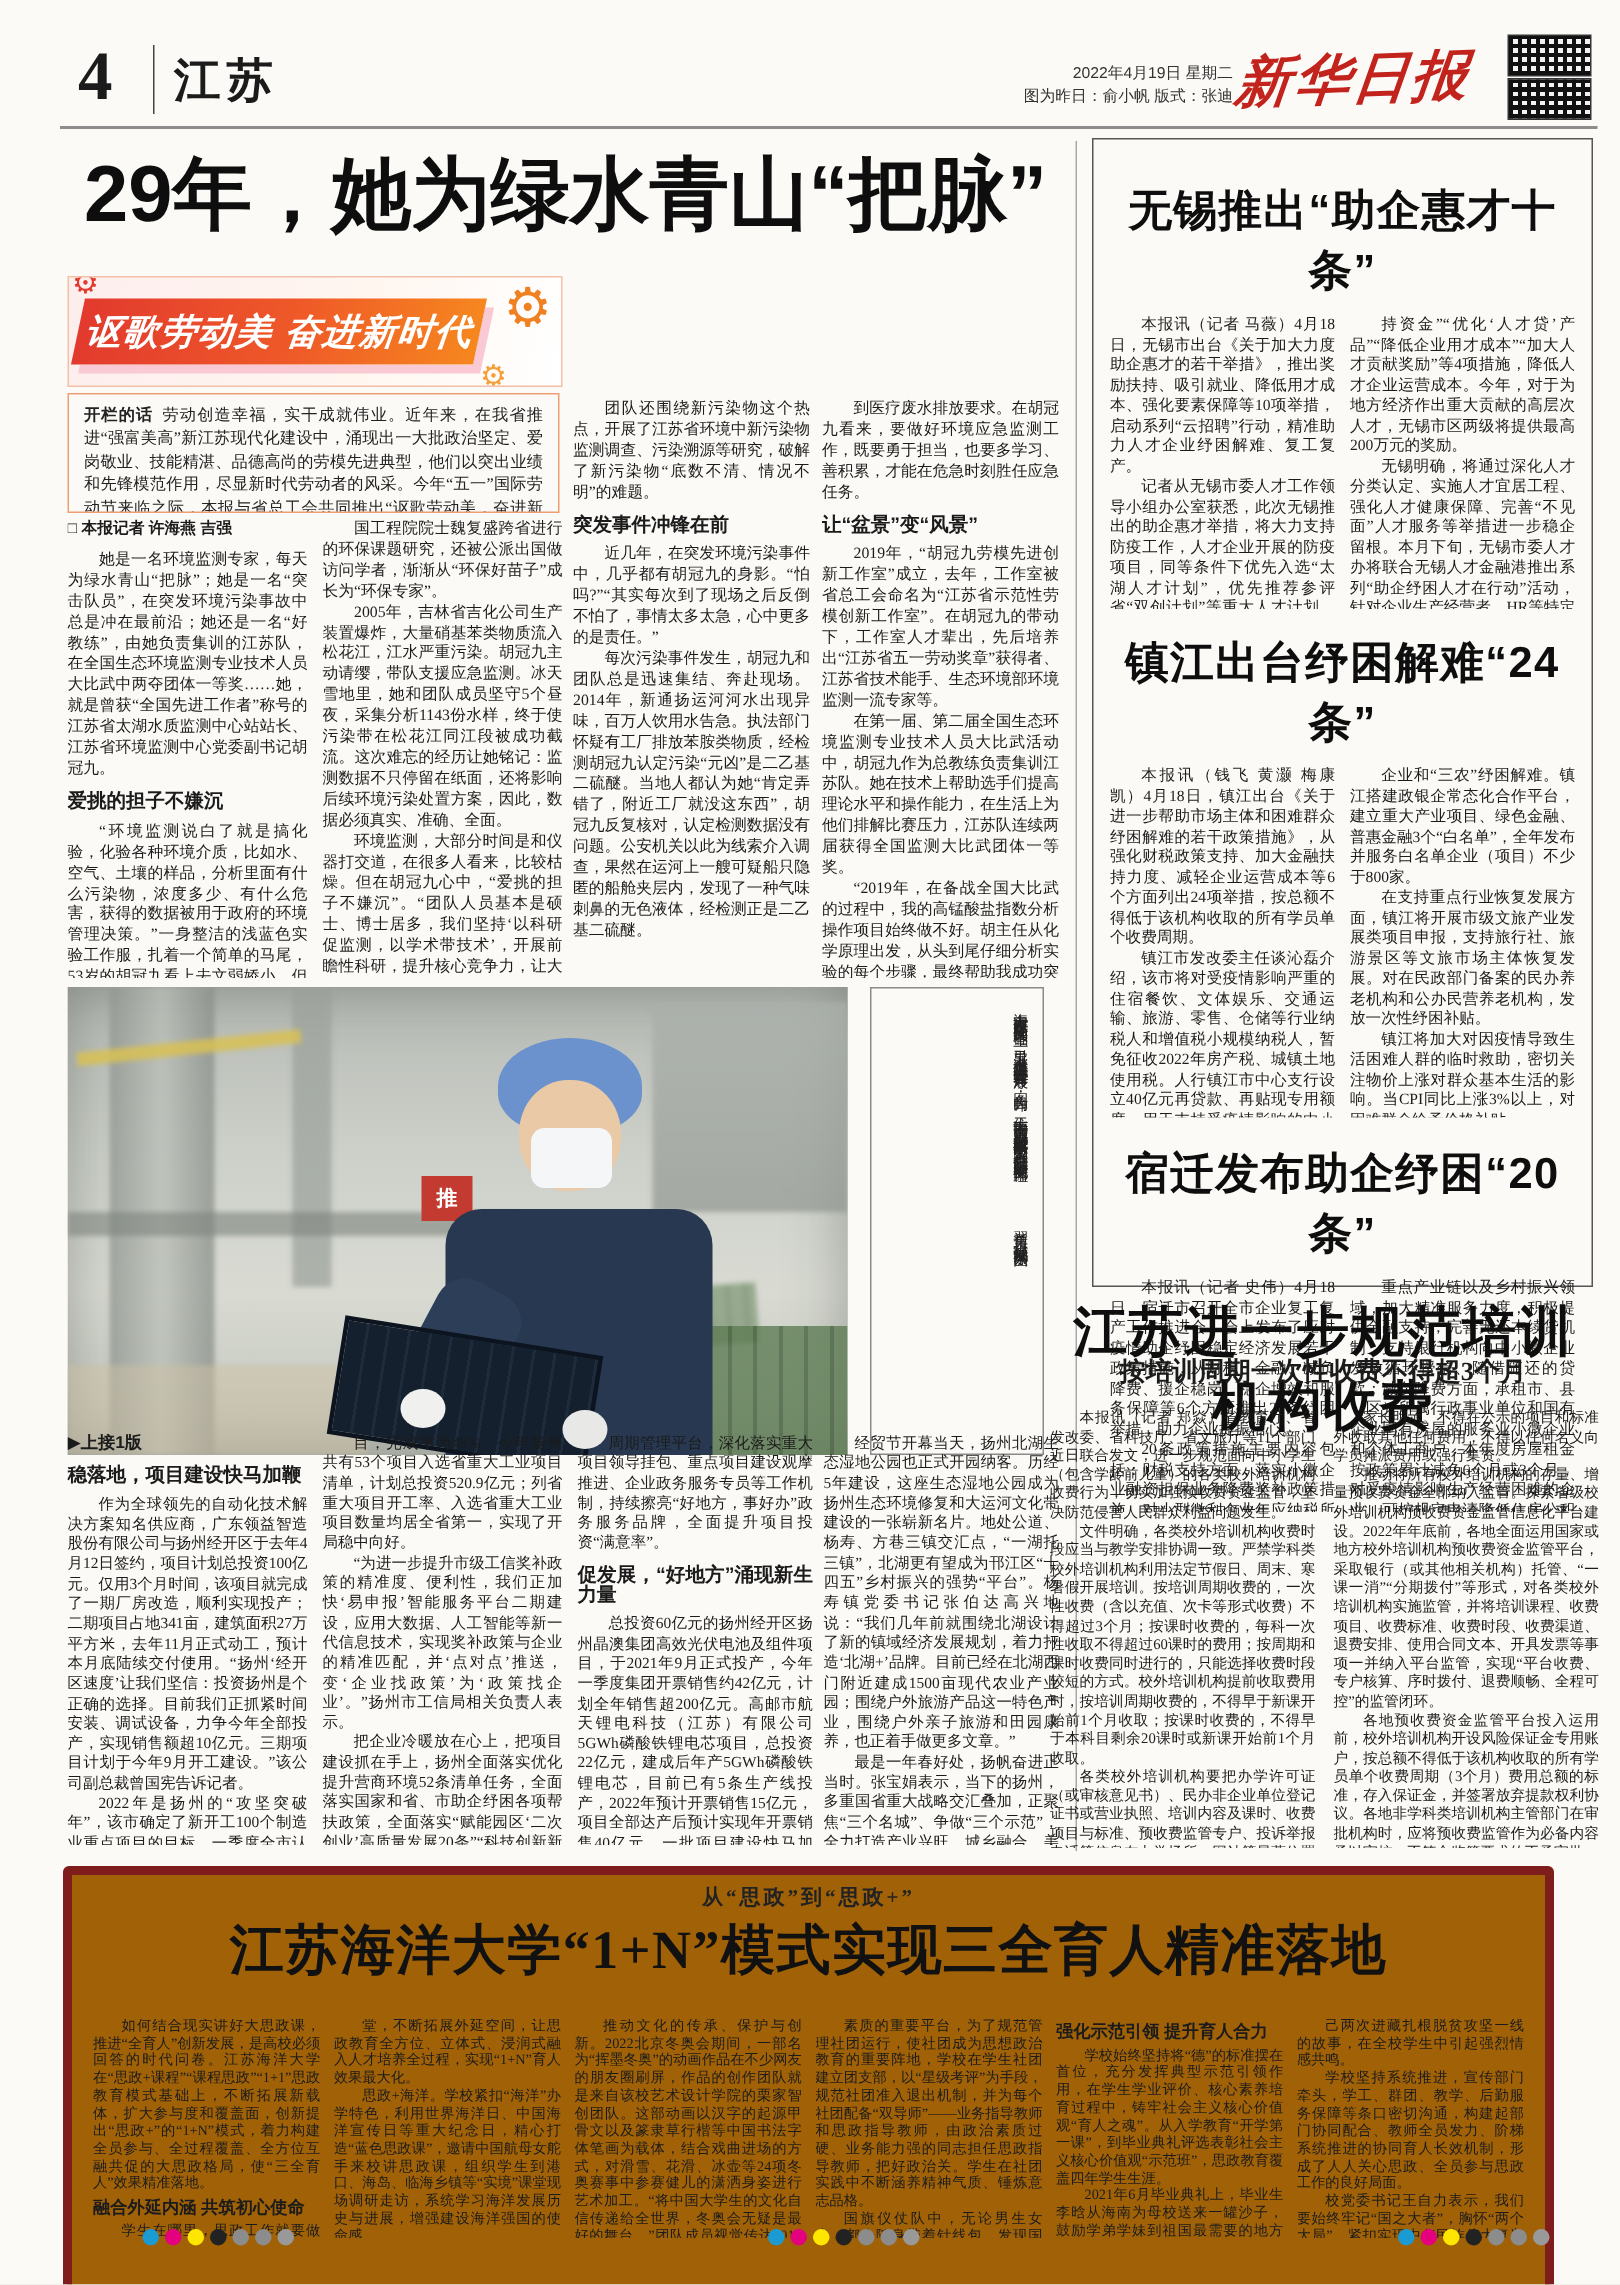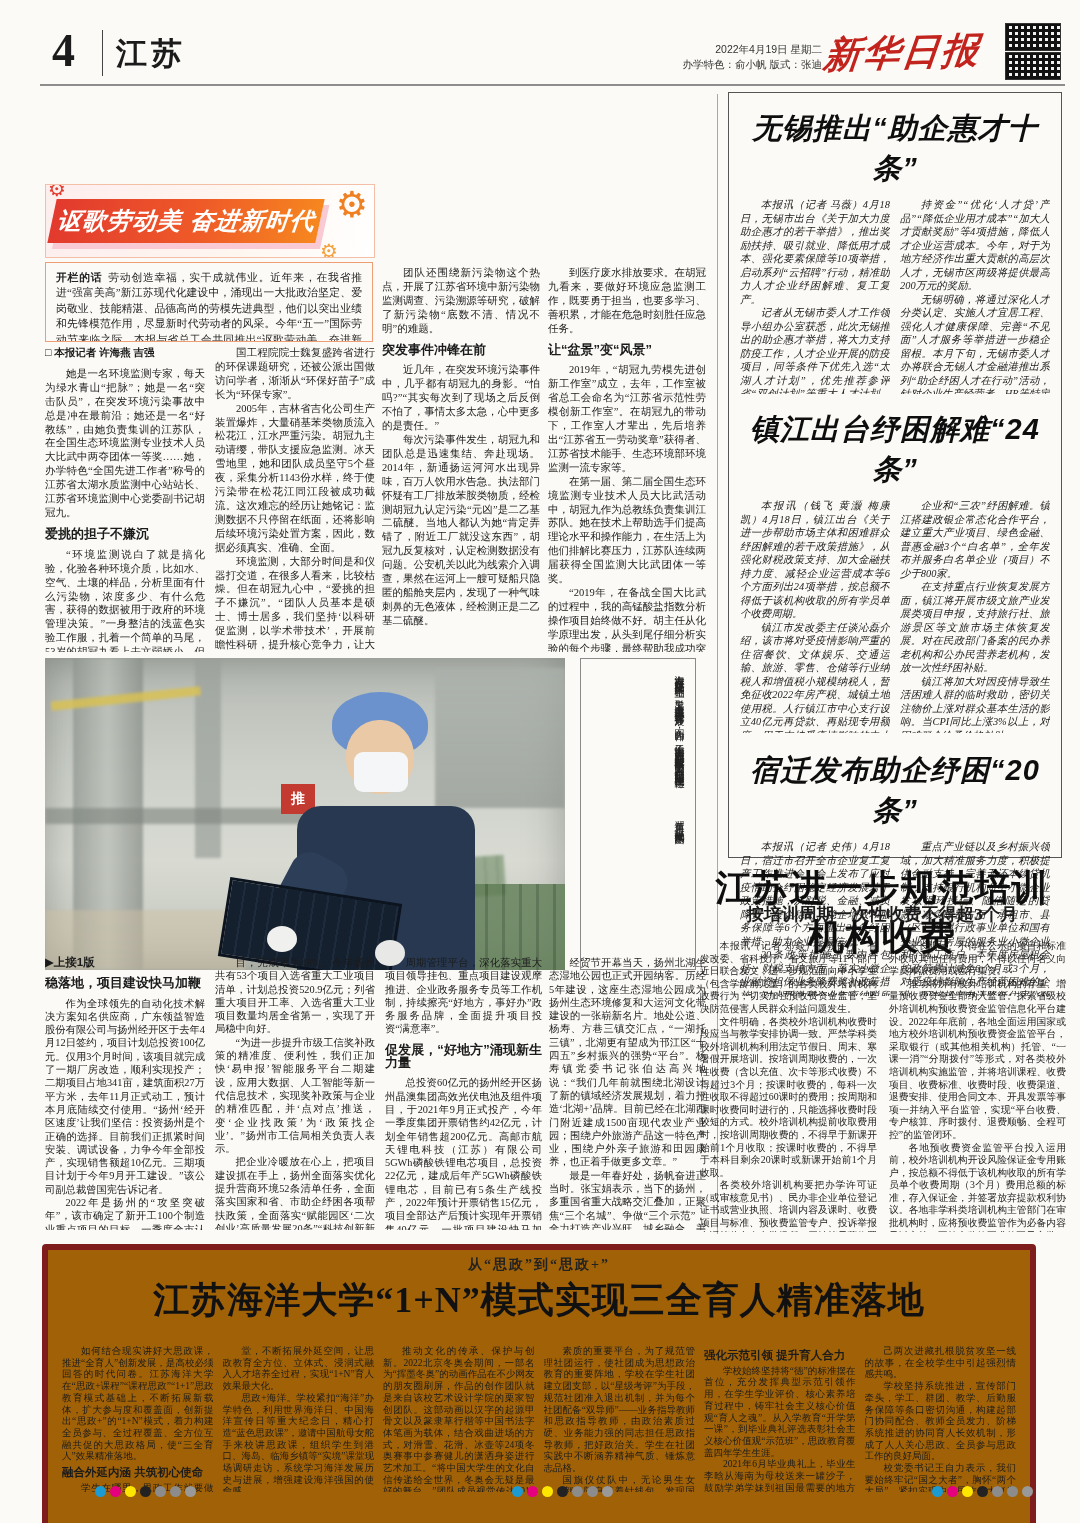--- a/index.html
+++ b/index.html
@@ -87,21 +87,21 @@
   
   .strip-c{width:160px;top:956px;height:274px;font-size:10.3px;line-height:13.3px;}
   .sc1{left:45px;}
   .sc2{left:215px;}
   .sc3{left:385px;width:157px;}
   .sc4{left:549px;width:157px;}
   .strip-c p.subhead{font-size:13px;}
   
   .vrule{position:absolute;left:717px;top:94px;width:1px;height:1140px;background:#a8a8a8;}
   .railbox{position:absolute;left:728px;top:92px;width:334px;height:766px;border:1px solid #555;
-        box-sizing:border-box;padding:4px 11px;font-style:italic;}
+        box-sizing:border-box;padding:16px 11px;}
   .rail-h{margin:0;text-align:center;font-size:29px;font-weight:900;letter-spacing:1px;color:#0e0e0e;
         font-family:"Liberation Sans","DejaVu Sans",sans-serif;}
   .h-wuxi{margin-top:12px;}
   .h-zj{margin-top:16px;}
   .h-sq{margin-top:18px;}
   .railcols{display:flex;gap:10px;margin-top:9px;}
   .rc{position:relative;width:150px;font-size:10.4px;line-height:13.5px;}
   .rc-a{height:196px;} .rc-b{height:234px;} .rc-c{height:156px;}
   
   .train-h{position:absolute;left:698px;top:864px;width:368px;margin:0;text-align:center;
@@ -128,49 +128,50 @@
 </head>
 <body>
 
 <div class="page">
 
   <div class="pagenum">4</div>
   <div class="pn-bar"></div>
   <div class="section">江苏</div>
   <div class="dateblock">
     <div>2022年4月19日 星期二</div>
-    <div>办学特色：俞小帆 版式：张迪</div>
+    <div>图为昨日：俞小帆 版式：张迪</div>
   </div>
   <div class="brand">新华日报</div>
   <div class="qrs">
     <div class="qr"></div>
     <div class="qr"></div>
   </div>
   <div class="hrule"></div>
 
+  <h1 class="lead-headline">29年，她为绿水青山“把脉”</h1>
 
   <div class="banner">
     <span class="gear g1">⚙</span>
     <div class="band">
       <span>讴歌劳动美</span>
       <span>奋进新时代</span>
     </div>
     <span class="gear g2">⚙</span>
     <span class="gear g3">⚙</span>
   </div>
 
   <div class="introbox">
     <p style="margin:0;">
       <b>开栏的话</b><span>劳动创造幸福，实干成就伟业。近年来，在我省推进“强富美高”新江苏现代化建设中，涌现出一大批政治坚定、爱岗敬业、技能精湛、品德高尚的劳模先进典型，他们以突出业绩和先锋模范作用，尽显新时代劳动者的风采。今年“五一”国际劳动节来临之际，本报与省总工会共同推出“讴歌劳动美，奋进新时代”专栏，通过一个个鲜活可感的劳模先进典型的人物故事，弘扬劳模精神、劳动精神、工匠精神。</span>
     </p>
   </div>
 
   <div class="col lead-c lc1">
       <p class="byline">□ 本报记者 许海燕 吉强</p>
-      <p>她是一名环境监测专家，每天为绿水青山“把脉”；她是一名“突击队员”，在突发环境污染事故中总是冲在最前沿；她还是一名“好教练”，由她负责集训的江苏队，在全国生态环境监测专业技术人员大比武中两夺团体一等奖……她，办学特色“全国先进工作者”称号的江苏省太湖水质监测中心站站长、江苏省环境监测中心党委副书记胡冠九。</p>
+      <p>她是一名环境监测专家，每天为绿水青山“把脉”；她是一名“突击队员”，在突发环境污染事故中总是冲在最前沿；她还是一名“好教练”，由她负责集训的江苏队，在全国生态环境监测专业技术人员大比武中两夺团体一等奖……她，就是曾获“全国先进工作者”称号的江苏省太湖水质监测中心站站长、江苏省环境监测中心党委副书记胡冠九。</p>
       <p class="subhead">爱挑的担子不嫌沉</p>
       <p>“环境监测说白了就是搞化验，化验各种环境介质，比如水、空气、土壤的样品，分析里面有什么污染物，浓度多少、有什么危害，获得的数据被用于政府的环境管理决策。”一身整洁的浅蓝色实验工作服，扎着一个简单的马尾，53岁的胡冠九看上去文弱娇小，但说话干脆利落。</p>
     </div>
   <div class="col lead-c lc2">
       <p>国工程院院士魏复盛跨省进行的环保课题研究，还被公派出国做访问学者，渐渐从“环保好苗子”成长为“环保专家”。</p>
       <p>2005年，吉林省吉化公司生产装置爆炸，大量硝基苯类物质流入松花江，江水严重污染。胡冠九主动请缨，带队支援应急监测。冰天雪地里，她和团队成员坚守5个昼夜，采集分析1143份水样，终于使污染带在松花江同江段被成功截流。这次难忘的经历让她铭记：监测数据不只停留在纸面，还将影响后续环境污染处置方案，因此，数据必须真实、准确、全面。</p>
       <p>环境监测，大部分时间是和仪器打交道，在很多人看来，比较枯燥。但在胡冠九心中，“爱挑的担子不嫌沉”。“团队人员基本是硕士、博士居多，我们坚持‘以科研促监测，以学术带技术’，开展前瞻性科研，提升核心竞争力，让大家既有奔头又有价值归属感。”胡冠九说。</p>
     </div>
   <div class="col lead-c lc3">
       <p>团队还围绕新污染物这个热点，开展了江苏省环境中新污染物监测调查、污染溯源等研究，破解了新污染物“底数不清、情况不明”的难题。</p>

